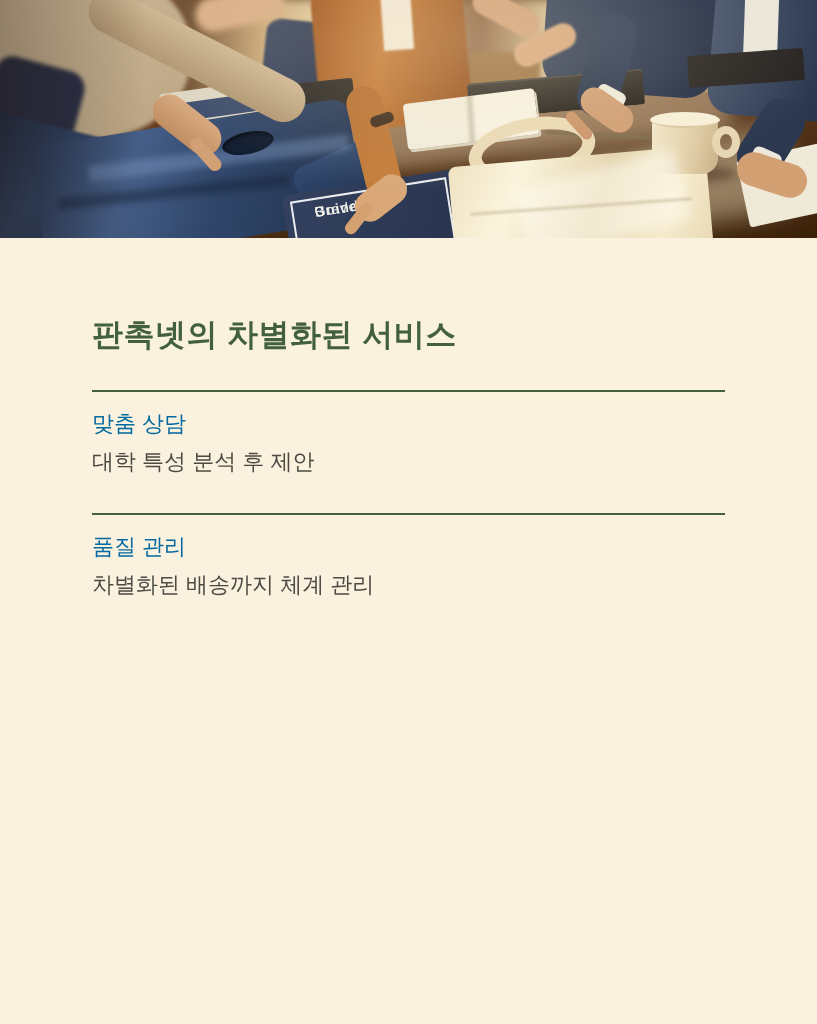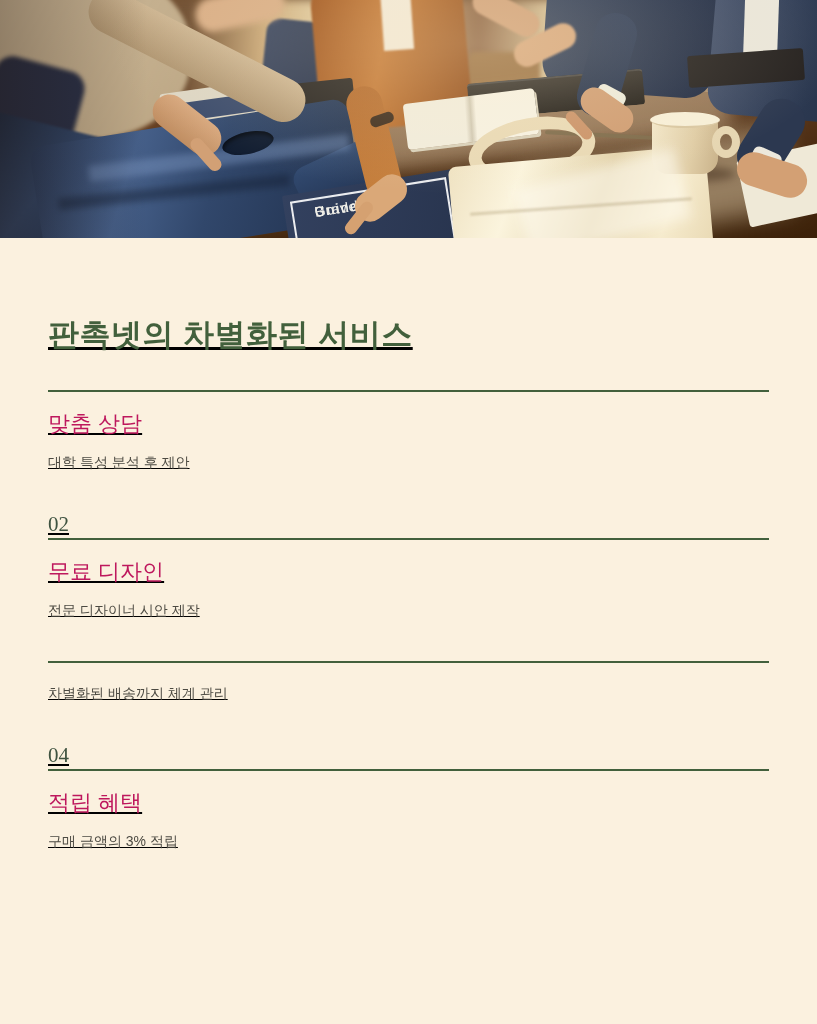--- a/index.html
+++ b/index.html
@@ -113,31 +113,31 @@
   .mug-shadow { left:640px; top:166px; width:96px; height:16px; border-radius:50%; background:rgba(40,20,8,.4); filter:blur(4px); z-index:8; }
   .mug-body { left:652px; top:118px; width:66px; height:56px; border-radius:6px 6px 16px 16px;
     background:linear-gradient(100deg,#f2e7ca,#e0cda6 60%,#c9b28a); z-index:9; }
   .mug-rim { left:650px; top:112px; width:70px; height:16px; border-radius:50%; background:#f7efd8; border-bottom:2px solid #d9c7a2; z-index:10; }
   .mug-handle { left:712px; top:126px; width:28px; height:32px; border:8px solid #e6d6b2; border-radius:50%; z-index:9; }
 
   .ph-glow { inset:0; background:radial-gradient(ellipse at 58% 18%, rgba(255,238,200,.28), transparent 55%); z-index:12; }
   .ph-vignette { inset:0; background:linear-gradient(90deg, rgba(30,15,5,.35), transparent 18%); z-index:12; }
 
   
-  .content { padding:0 48px;text-decoration:underline; }
+  .content { padding:0 92px; }
   .page-title {
     margin:76px 0 34px 0;
     font-size:31px; font-weight:700; letter-spacing:.5px;
     color:#42603c;
   }
   .svc { }
   .svc-num { font-family:"Liberation Serif","DejaVu Serif",serif; font-size:21px; line-height:22px; color:#3f5340; margin:0 0 3px; }
   .svc-line { height:2px; background:#42603c; margin:0 0 20px; border:none; }
-  .svc-title { font-size:22px; line-height:24px; font-weight:500; color:#be185d; margin:0 0 16px; }
-  .svc-desc { font-size:14px; line-height:20px; color:#4c4a42; margin:0 0 41px; }
+  .svc-title { font-size:22px; line-height:24px; font-weight:500; color:#0369a1; margin:0 0 16px; }
+  .svc-desc { font-size:22px; line-height:20px; color:#4c4a42; margin:0 0 41px; }
 </style>
 </head>
 <body>
 
 <div class="photo">
   <div class="ph-wall"></div>
   <div class="mullion m1"></div>
   <div class="mullion m2"></div>
   <div class="mullion m3"></div>
   <div class="mullion m4"></div>
@@ -217,31 +217,20 @@
 
 <div class="content">
   <h1 class="page-title">판촉넷의 차별화된 서비스</h1>
 
   <div class="svc">
     <div class="svc-line"></div>
     <div class="svc-title">맞춤 상담</div>
     <div class="svc-desc">대학 특성 분석 후 제안</div>
   </div>
 
-  <div class="svc">
-    <div class="svc-num">02</div>
-    <div class="svc-line"></div>
-    <div class="svc-title">무료 디자인</div>
-    <div class="svc-desc">전문 디자이너 시안 제작</div>
-  </div>
 
   <div class="svc">
     <div class="svc-line"></div>
+    <div class="svc-title">품질 관리</div>
     <div class="svc-desc">차별화된 배송까지 체계 관리</div>
   </div>
 
-  <div class="svc">
-    <div class="svc-num">04</div>
-    <div class="svc-line"></div>
-    <div class="svc-title">적립 혜택</div>
-    <div class="svc-desc">구매 금액의 3% 적립</div>
-  </div>
 </div>
 
 </body></html>

